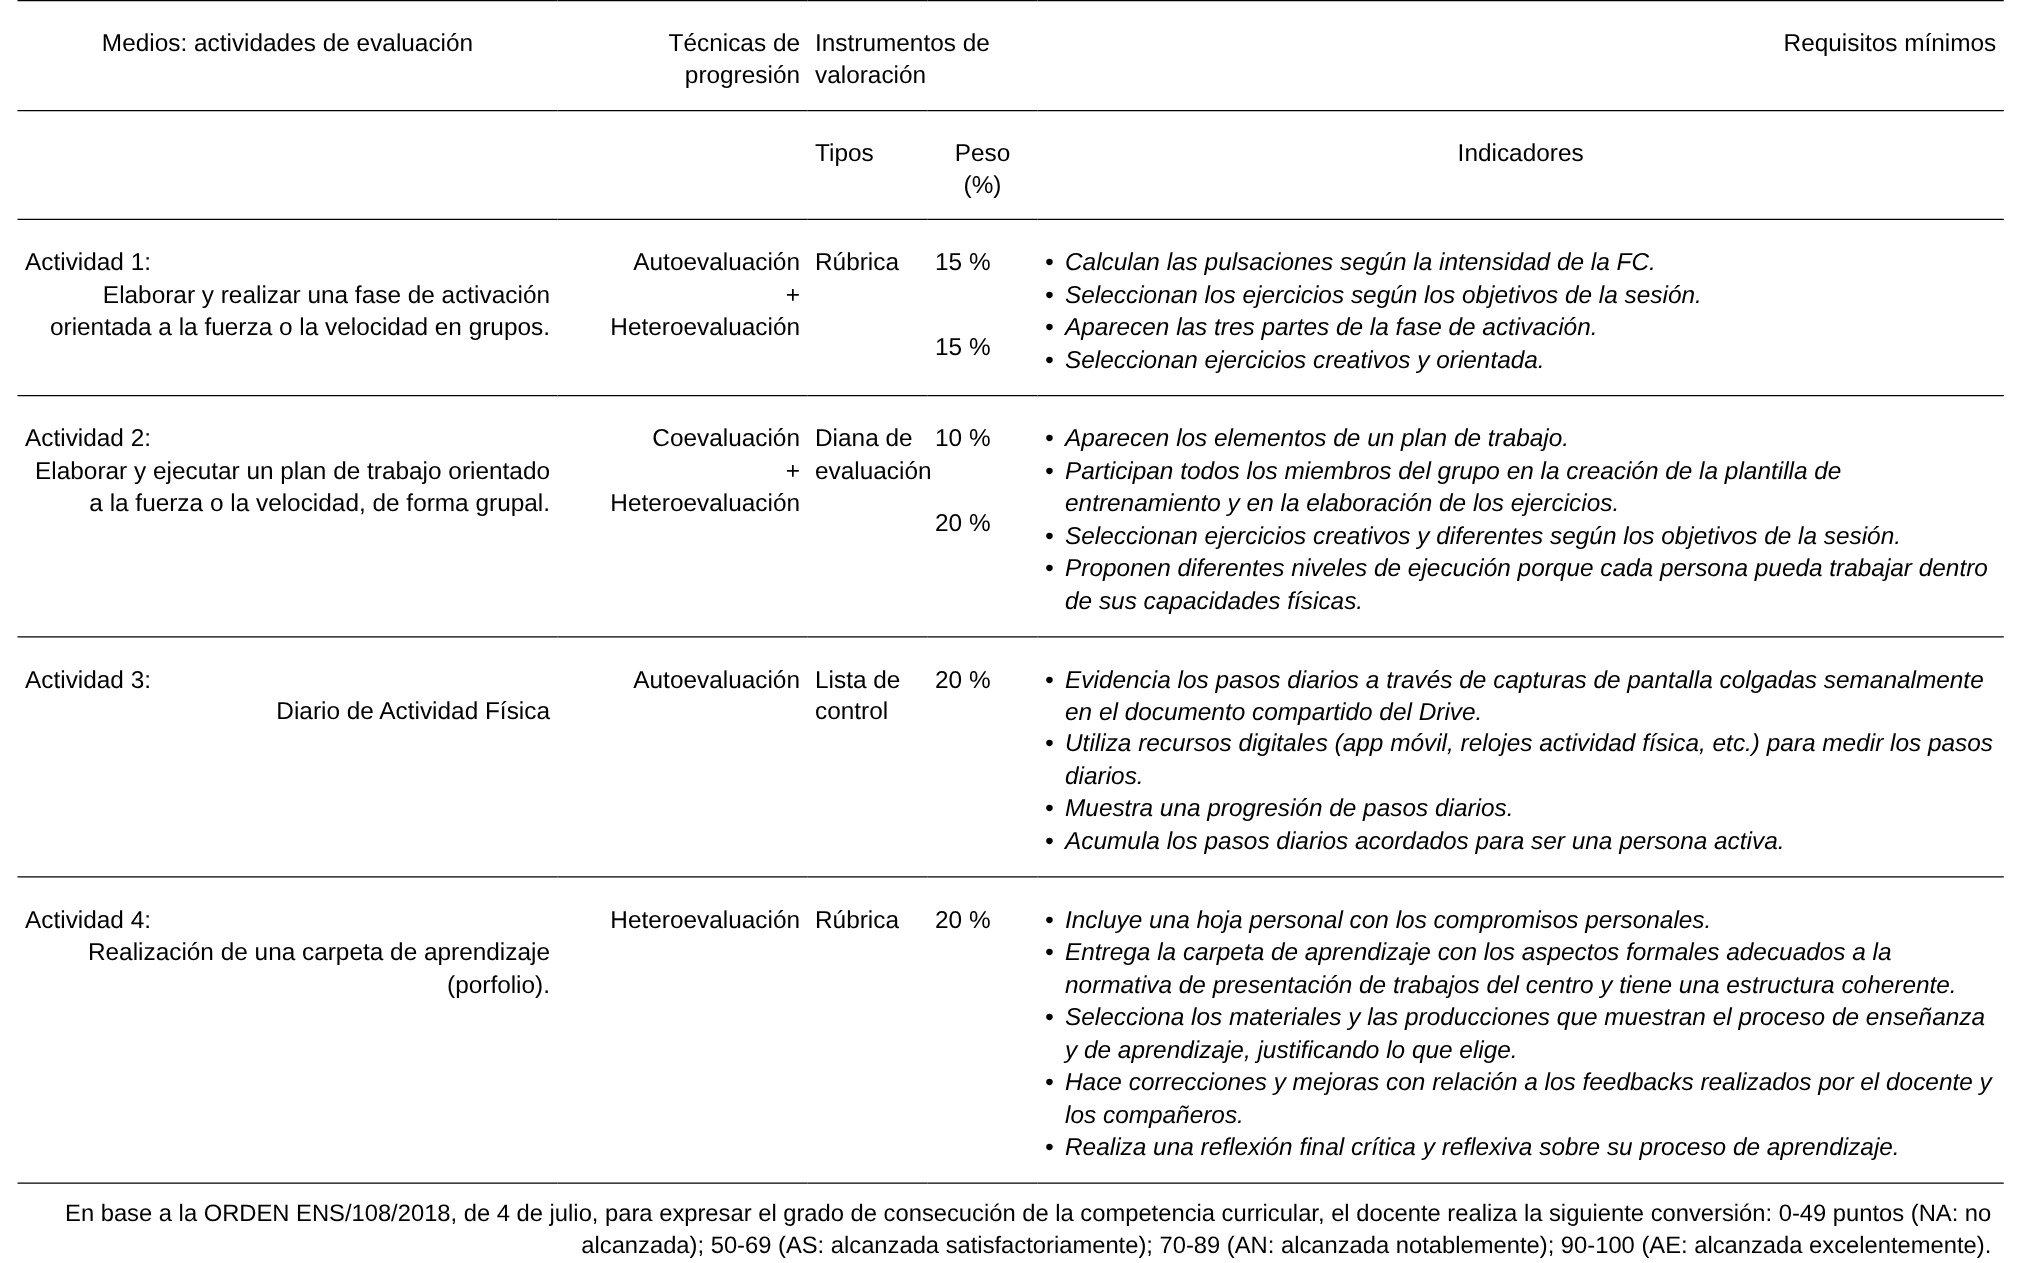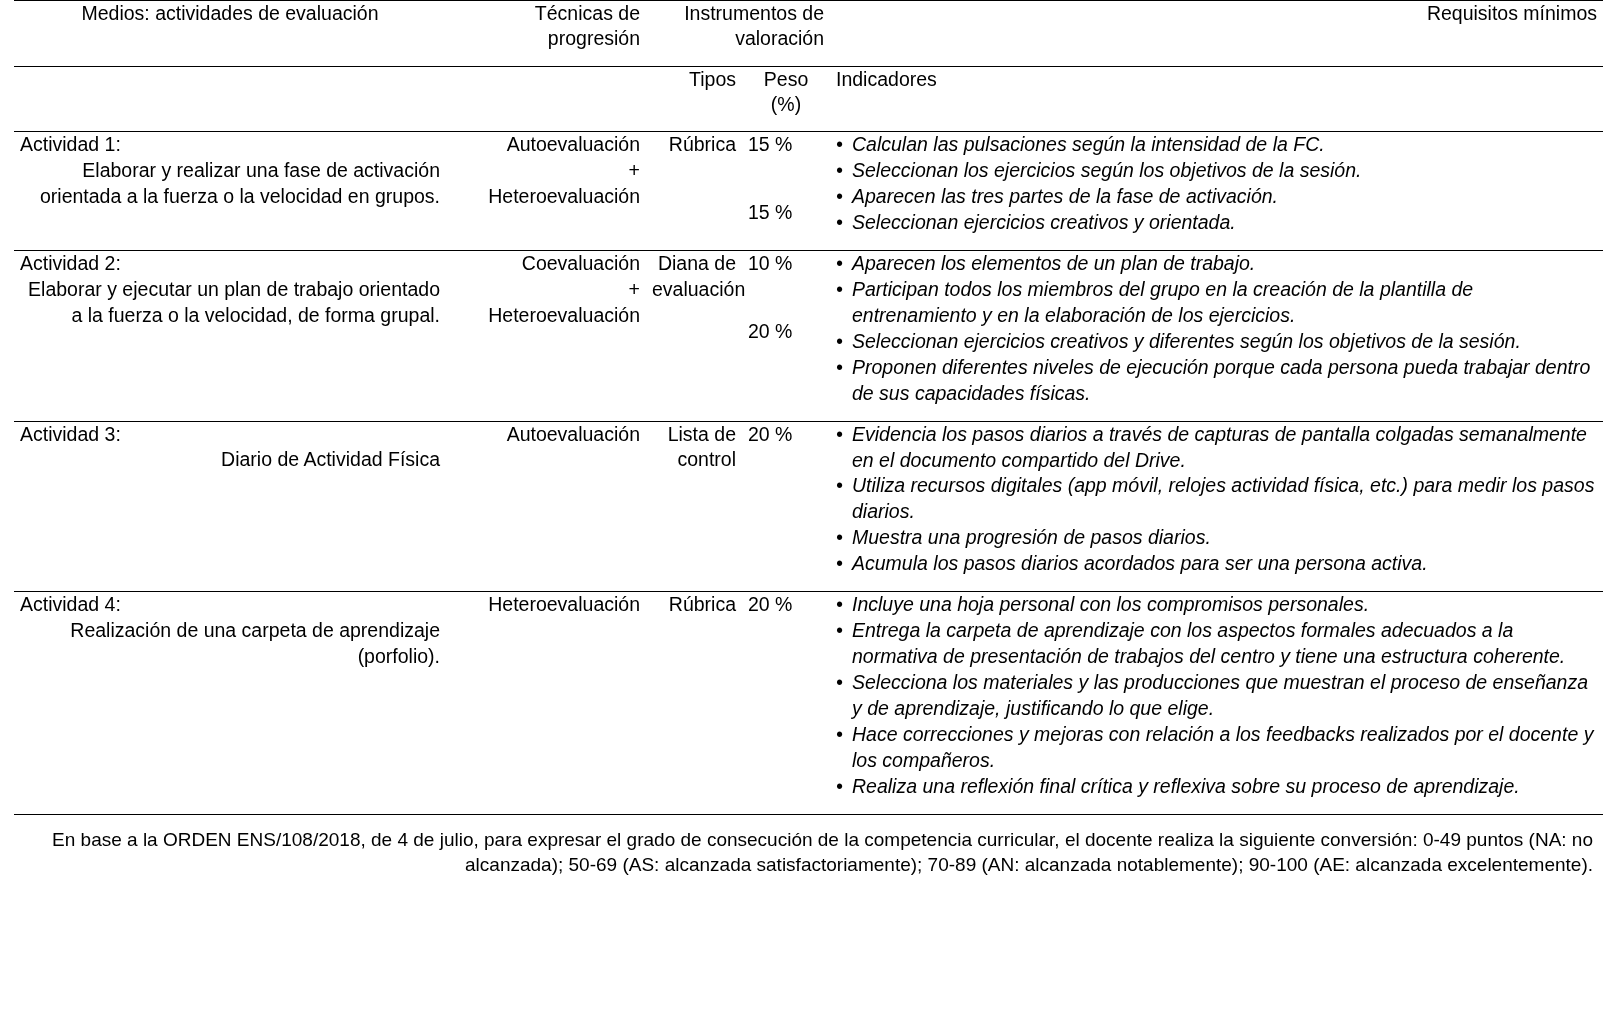--- a/index.html
+++ b/index.html
@@ -34,21 +34,21 @@
 
   
   col.c-medios       { width: 432px; }
   col.c-tecnicas     { width: 200px; }
   col.c-tipos        { width: 96px; }
   col.c-peso         { width: 88px; }
   col.c-requisitos   { width: 773px; }
 
   td.cell {
     vertical-align: top;
-    padding: 0 6px 14px 6px;
+    padding: 22px 6px 14px 6px;
   }
 
   
   tr.bordered > td {
     border-top: 1.6px solid #000000;
   }
 
   .h-head {
     text-align: center;
     vertical-align: middle;
@@ -60,21 +60,21 @@
   .h-sub {
     text-align: center;
     vertical-align: bottom;
     padding: 10px 6px 10px 6px;
     font-size: 19.5px;
     line-height: 1.3;
   }
 
   .col-medios   { text-align: left;   padding-left: 10px; }
   .col-tecnicas { text-align: right; }
-  .col-tipos    { text-align: right; }
+  .col-tipos    { text-align: left; }
   .col-peso     {  padding-right: 16px; white-space: nowrap; }
   .col-requisitos { text-align: left; padding-left: 14px; padding-right: 8px; }
 
   .act-title { display: block; }
   .act-desc  { display: block; text-align: right; }
 
   .tech-line { display: block; }
 
   .weight-top    { display: block; }
   .weight-spacer { display: block; height: 42px; }
@@ -117,30 +117,30 @@
       <col class="c-tecnicas">
       <col class="c-tipos">
       <col class="c-peso">
       <col class="c-requisitos">
     </colgroup>
 
     <thead>
       <tr class="bordered">
         <td class="cell h-head col-medios" style="text-align:center">Medios: actividades de evaluación</td>
         <td class="cell h-head col-tecnicas"><span>Técnicas de</span><br><span>progresión</span></td>
-        <td class="cell h-head" colspan="2" style="text-align:right"><span>Instrumentos de</span><br><span>valoración</span></td>
+        <td class="cell h-head" colspan="2" style="text-align:left"><span>Instrumentos de</span><br><span>valoración</span></td>
         <td class="cell h-head col-requisitos" style="text-align:right">Requisitos mínimos</td>
       </tr>
 
       <tr class="bordered">
         <td class="cell h-sub"></td>
         <td class="cell h-sub"></td>
         <td class="cell h-sub col-tipos">Tipos</td>
         <td class="cell h-sub col-peso"><span>Peso</span><br><span>(%)</span></td>
-        <td class="cell h-sub col-requisitos" style="text-align:left">Indicadores</td>
+        <td class="cell h-sub col-requisitos" style="text-align:center">Indicadores</td>
       </tr>
     </thead>
 
     <tbody>
 
       <tr class="bordered">
         <td class="cell col-medios">
           <span class="act-title">Actividad 1:</span>
           <span class="act-desc">Elaborar y realizar una fase de activación orientada a la fuerza o la velocidad en grupos.</span>
         </td>

